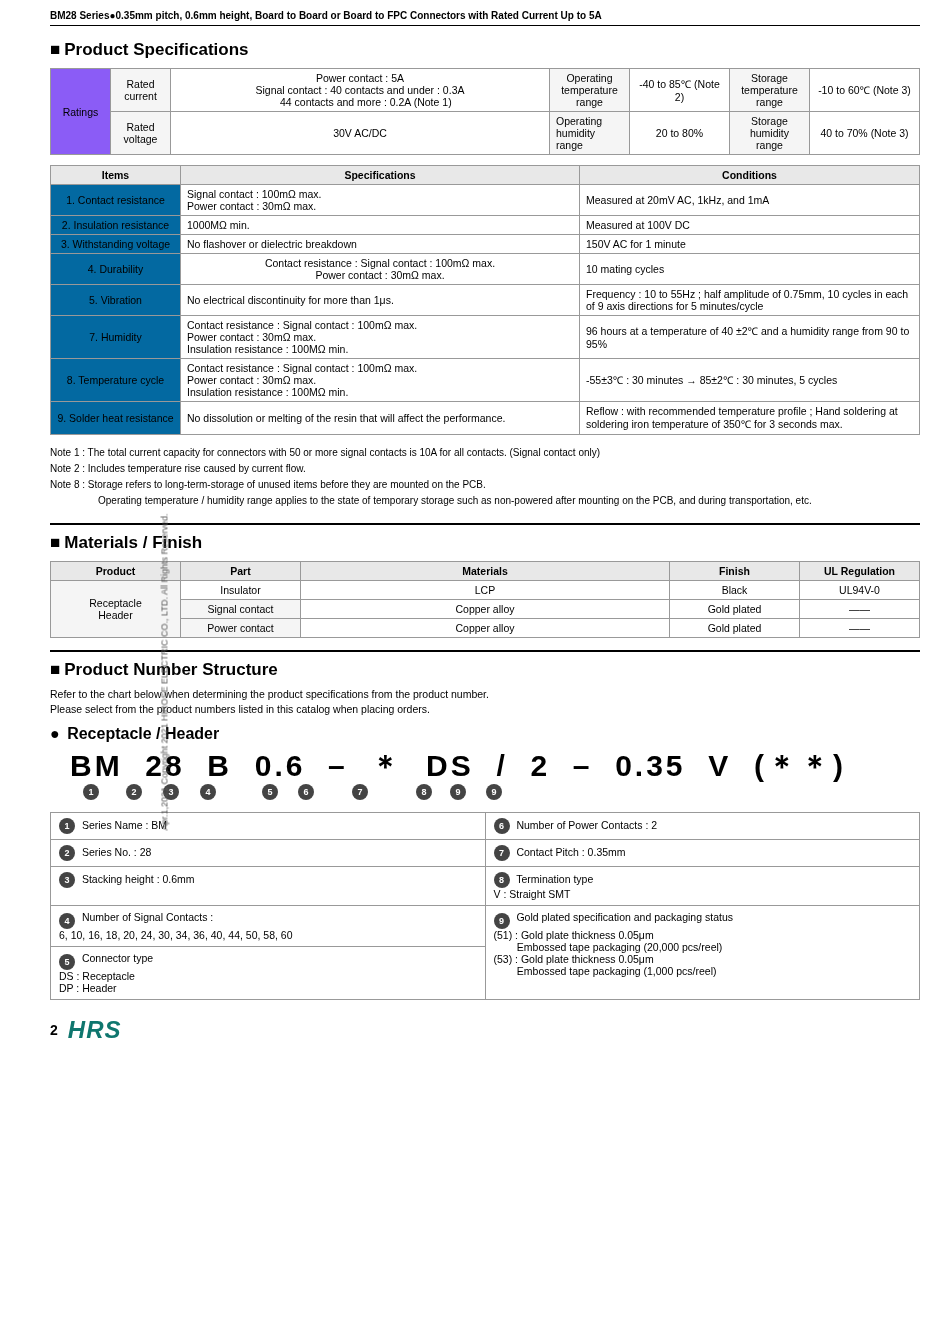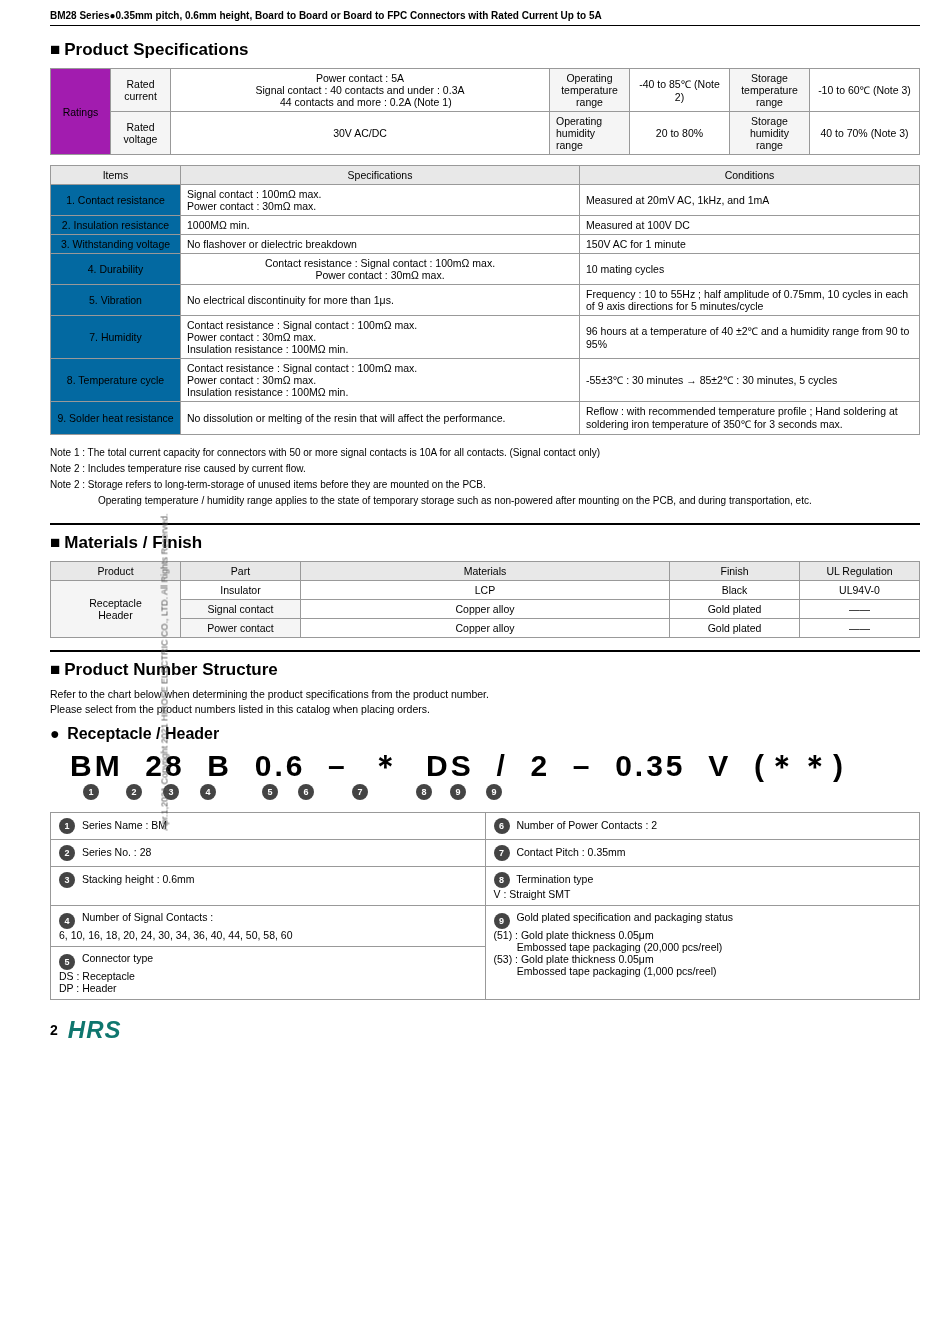--- a/index.html
+++ b/index.html
@@ -42,21 +42,21 @@
       margin-bottom: 10px;
     }
     table td, table th {
       border: 1px solid #999;
       padding: 3px 6px;
       vertical-align: middle;
       font-size: 10.5px;
     }
     table th {
       background: #e8e8e8;
-      font-weight: normal;
+      font-weight: bold;
       text-align: center;
     }
 
     .ratings-table td {
       font-size: 10.5px;
     }
 
     .spec-table th {
       background: #e8e8e8;
       text-align: center;
@@ -130,21 +130,21 @@
 
 <div class="side-text">Apr.1,2021 Copyright 2021 HIROSE ELECTRIC CO., LTD. All Rights Reserved.</div>
 
 <div class="page-header">BM28 Series●0.35mm pitch, 0.6mm height, Board to Board or Board to FPC Connectors with Rated Current Up to 5A</div>
 
 <div class="section-heading">Product Specifications</div>
 
 <table class="ratings-table">
   <tbody>
       <tr>
-    <td rowspan="2" style="text-align:center;background:#a21caf;width:60px;">Ratings</td>
+    <td rowspan="2" style="text-align:center;background:#8b5cf6;width:60px;">Ratings</td>
     <td style="text-align:center;background:#f5f5f5;width:60px;">Rated current</td>
     <td style="text-align:center;">Power contact : 5A<br>Signal contact : 40 contacts and under : 0.3A<br>&nbsp;&nbsp;&nbsp;&nbsp;44 contacts and more : 0.2A (Note 1)</td>
     <td style="text-align:center;background:#f5f5f5;width:80px;">Operating temperature range</td>
     <td style="text-align:center;width:100px;">-40 to 85℃ (Note 2)</td>
     <td style="text-align:center;background:#f5f5f5;width:80px;">Storage temperature range</td>
     <td style="text-align:center;width:110px;">-10 to 60℃ (Note 3)</td>
   </tr>
   <tr>
     <td style="text-align:center;background:#f5f5f5;">Rated voltage</td>
     <td style="text-align:center;">30V AC/DC</td>
@@ -202,21 +202,21 @@
     <td style="text-align:center;">9. Solder heat resistance</td>
     <td>No dissolution or melting of the resin that will affect the performance.</td>
     <td>Reflow : with recommended temperature profile ; Hand soldering at soldering iron temperature of 350℃ for 3 seconds max.</td>
   </tr>
 </tbody>
   </table>
 
 <div class="notes">
   <div>Note 1 : The total current capacity for connectors with 50 or more signal contacts is 10A for all contacts. (Signal contact only)</div>
   <div>Note 2 : Includes temperature rise caused by current flow.</div>
-  <div>Note 2 : Storage refers to long-term-storage of unused items before they are mounted on the PCB.</div>
+  <div>Note 8 : Storage refers to long-term-storage of unused items before they are mounted on the PCB.</div>
   <div style="margin-left:48px;">Operating temperature / humidity range applies to the state of temporary storage such as non-powered after mounting on the PCB, and during transportation, etc.</div>
 </div>
 
 <div class="divider-line"></div>
 <div class="section-heading">Materials / Finish</div>
 
 <table class="materials-table">
   <tbody>
       <tr>
     <th style="width:130px;">Product</th>

